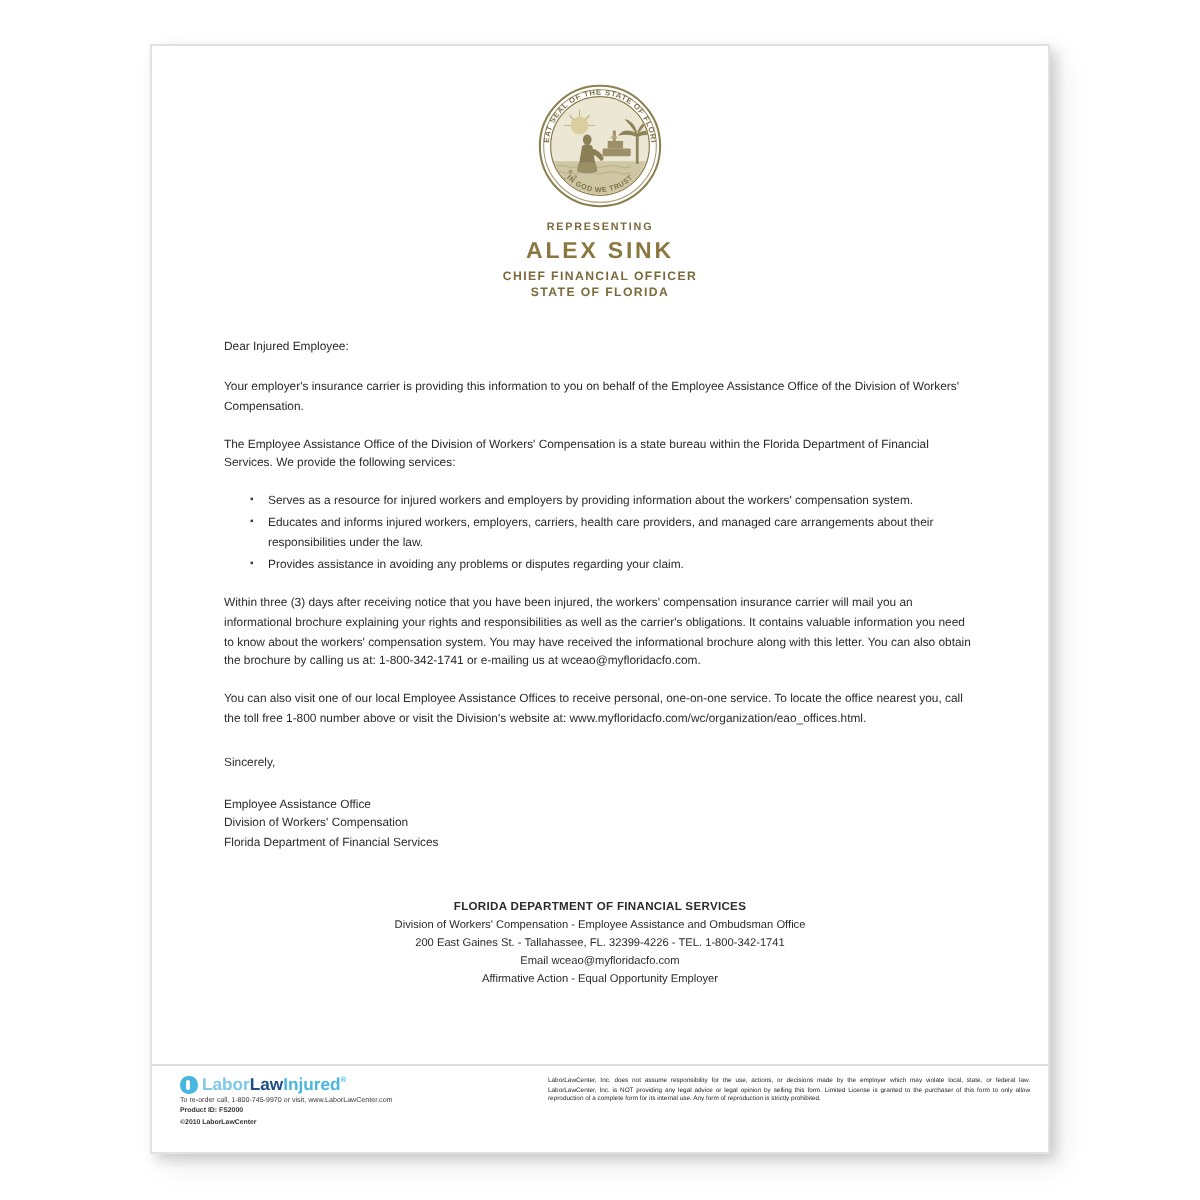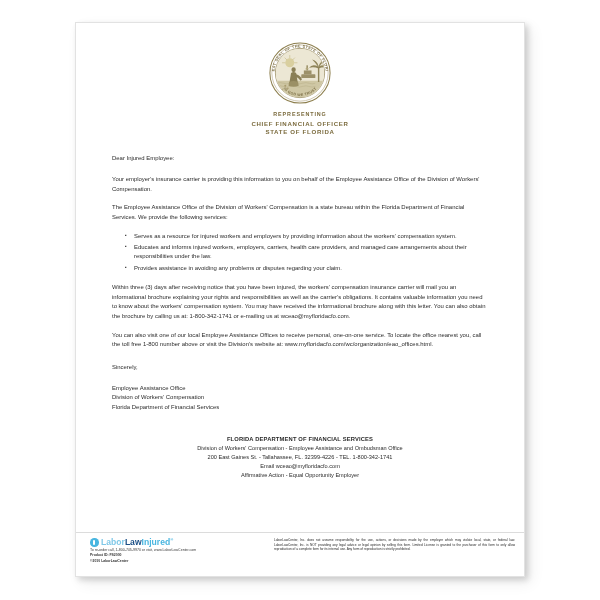--- a/index.html
+++ b/index.html
@@ -295,20 +295,21 @@
         <path id="arc-bot" d="M 14 50 A 36 36 0 0 0 86 50" fill="none"></path>
         <text font-family="'Liberation Sans', sans-serif" font-size="6" font-weight="bold" fill="#7d7047" letter-spacing="0.6">
           <textPath href="#arc-top" startOffset="50%" text-anchor="middle">GREAT SEAL OF THE STATE OF FLORIDA</textPath>
         </text>
         <text font-family="'Liberation Sans', sans-serif" font-size="5.6" font-weight="bold" fill="#7d7047" letter-spacing="0.5">
           <textPath href="#arc-bot" startOffset="50%" text-anchor="middle">IN GOD WE TRUST</textPath>
         </text>
       </svg>
 
       <div class="representing">REPRESENTING</div>
+      <div class="officer-name">ALEX SINK</div>
       <div class="officer-title">CHIEF FINANCIAL OFFICER</div>
       <div class="officer-title">STATE OF FLORIDA</div>
     </div>
 
     <div class="body-wrap">
 
       <p class="ltr salutation">Dear Injured Employee:</p>
 
       <p class="ltr">Your employer's insurance carrier is providing this information to you on behalf of the Employee Assistance Office of the Division of Workers' Compensation.</p>
 

